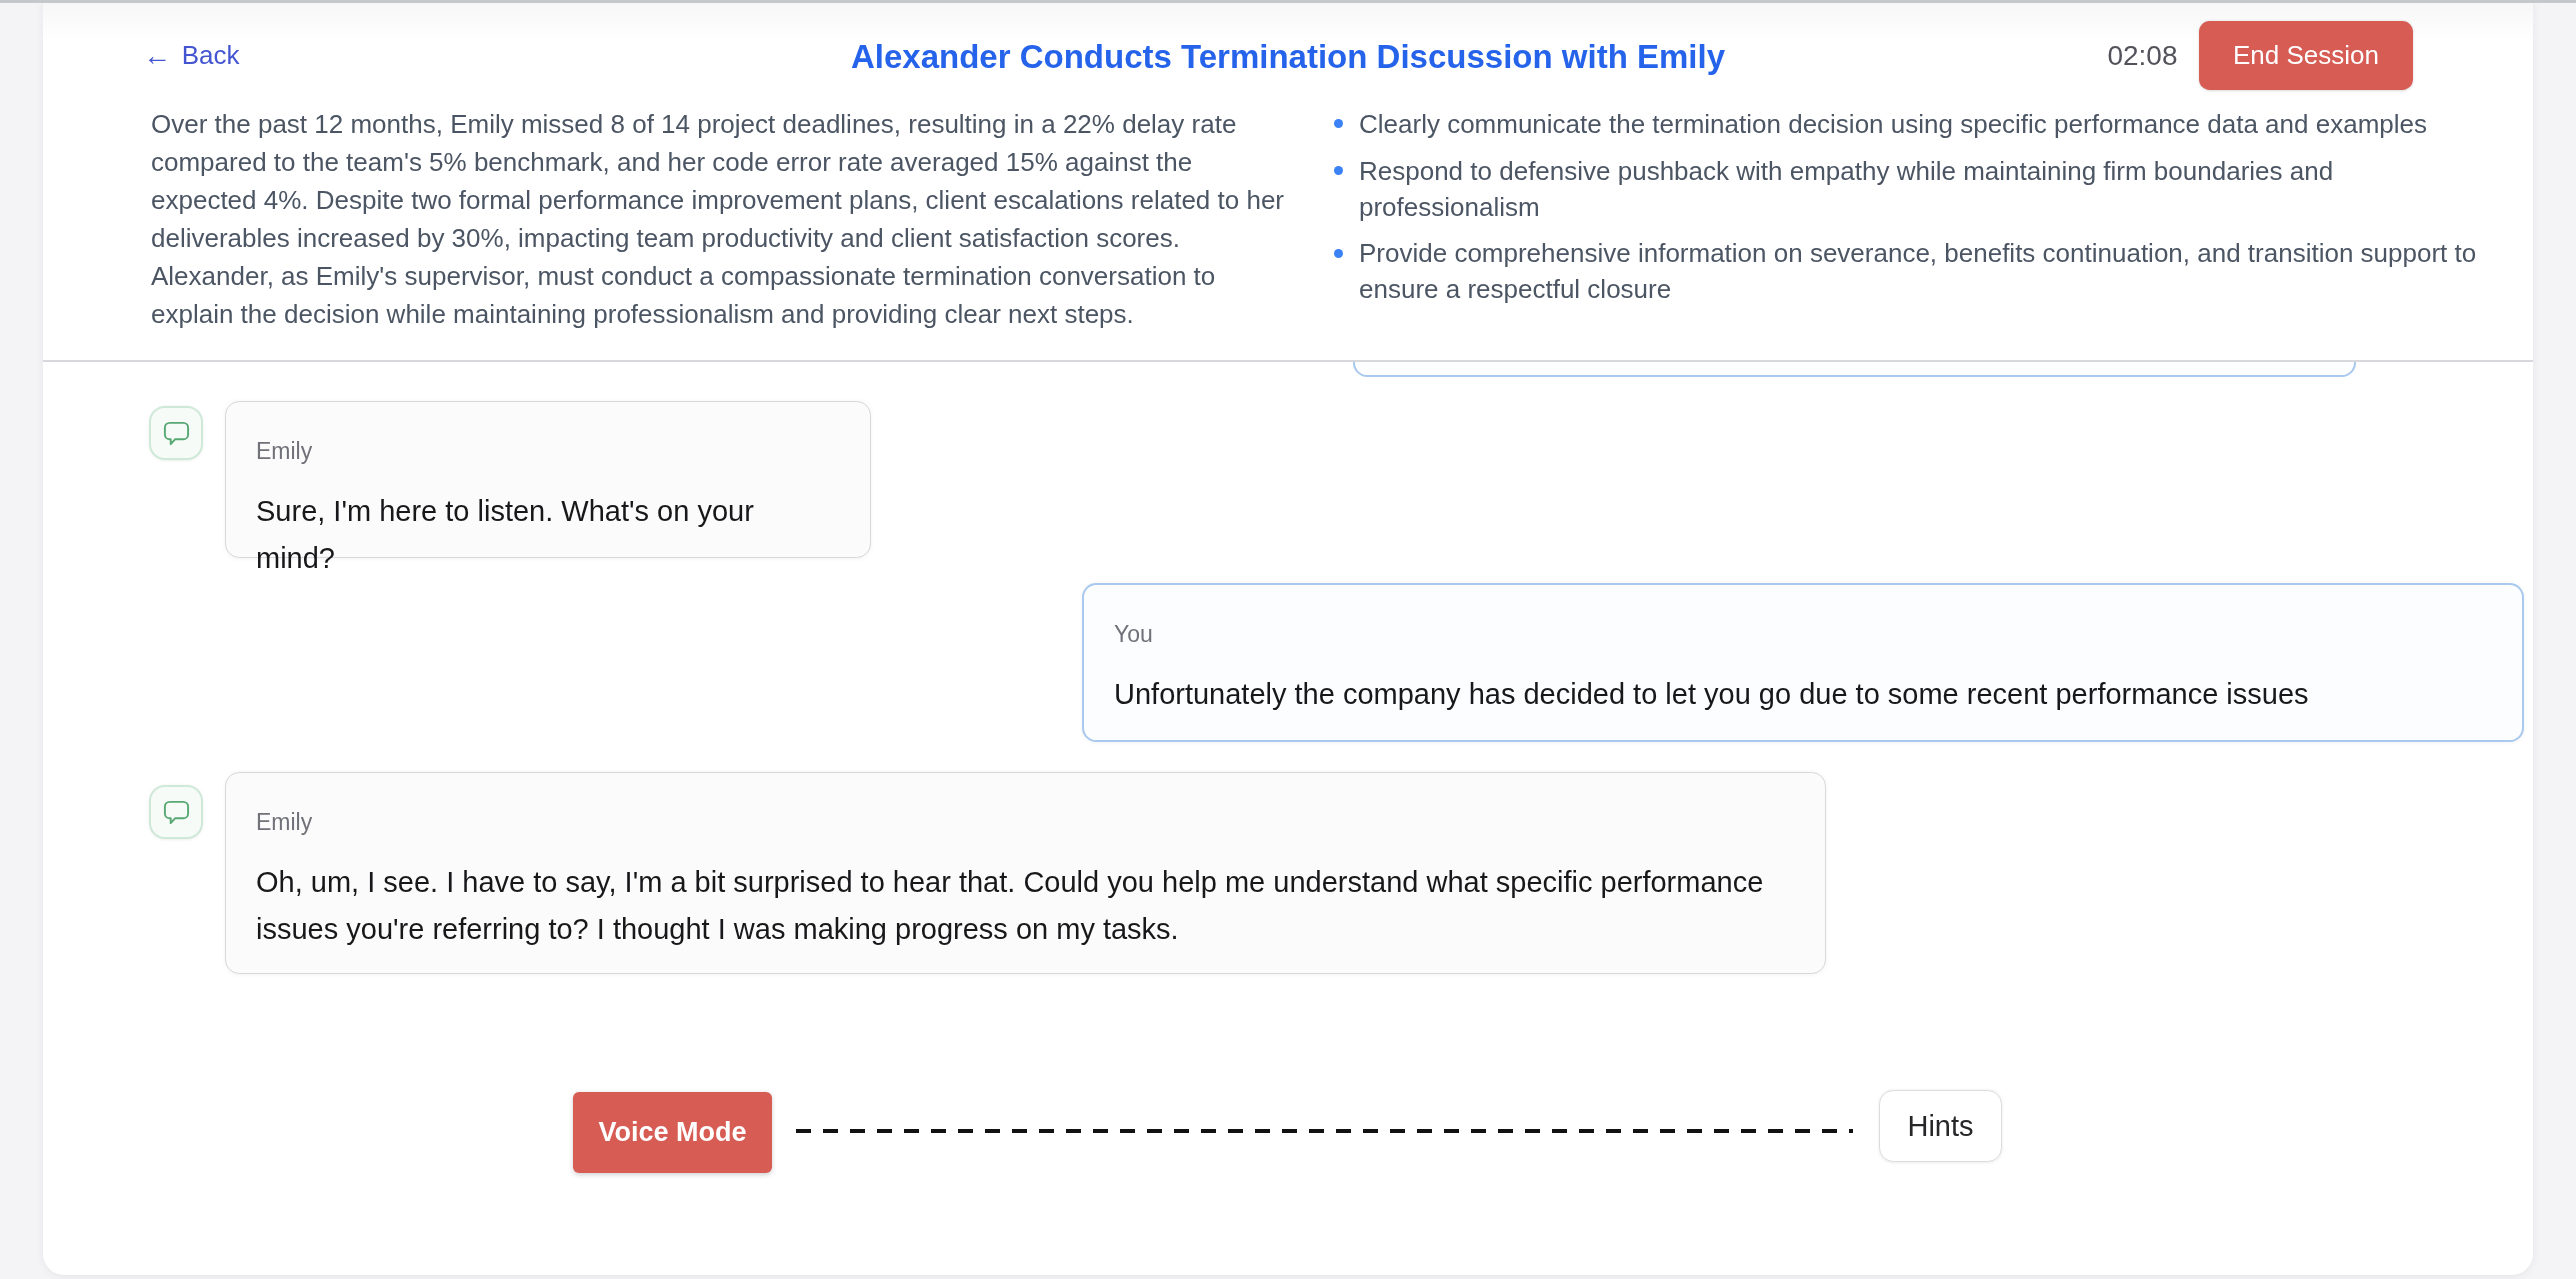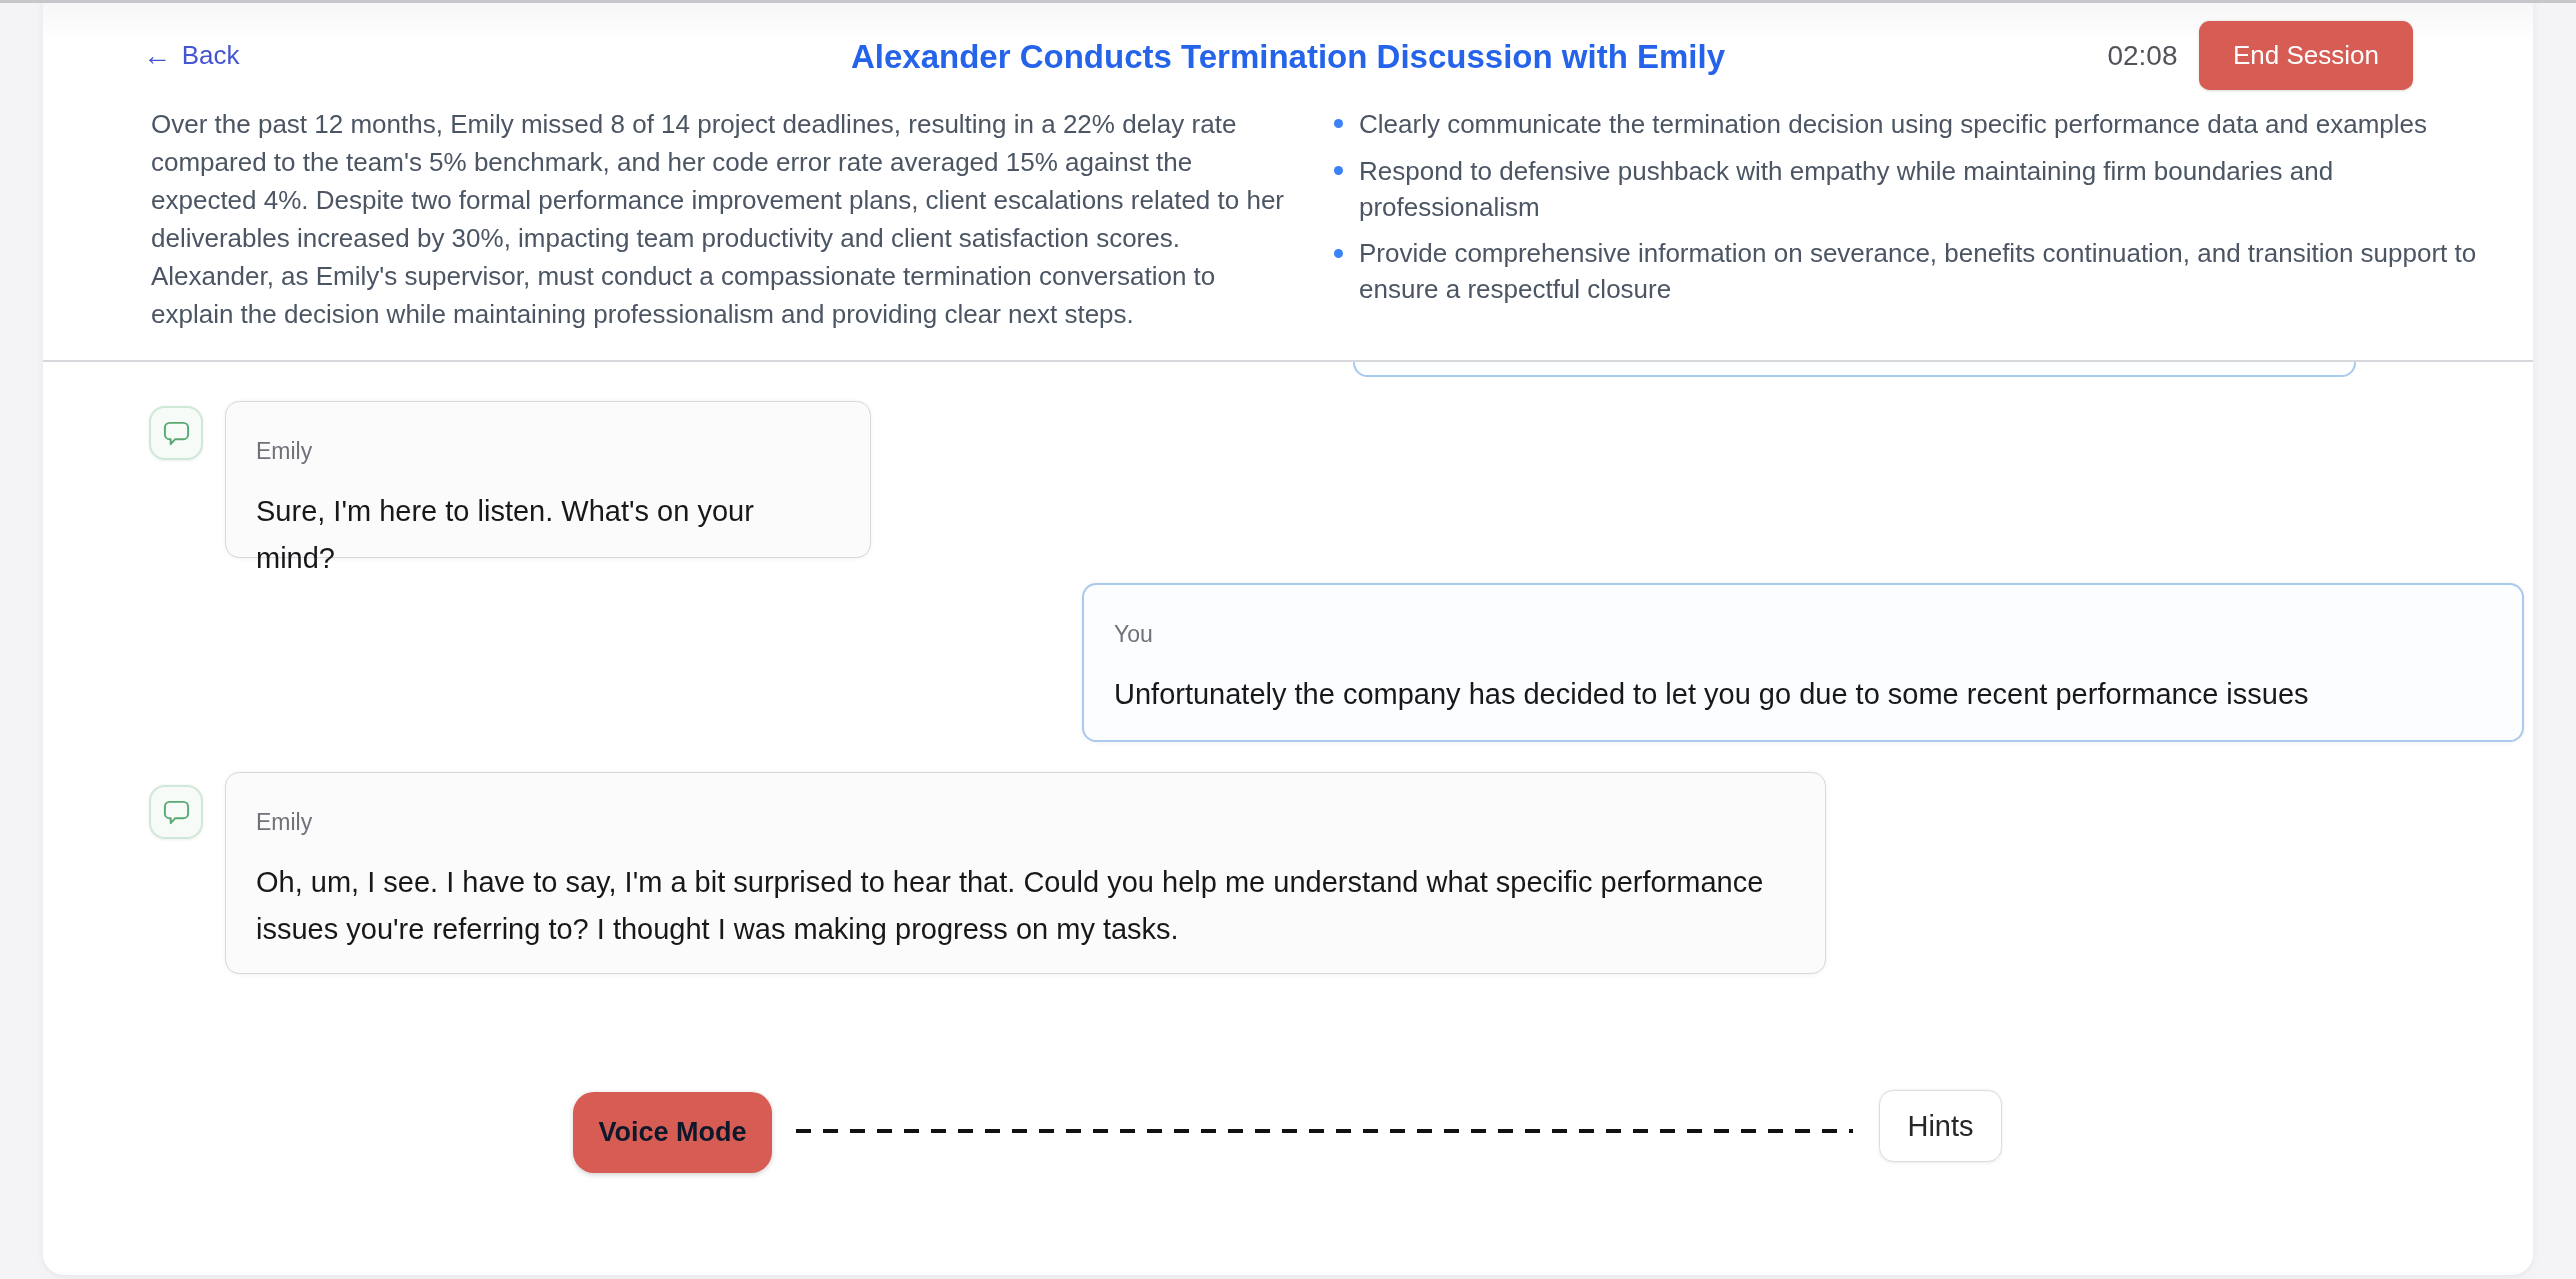--- a/index.html
+++ b/index.html
@@ -73,21 +73,21 @@
   #bubble-1{left:182px;top:401px;width:646px;height:157px;}
   #icon-1{left:106px;top:406px;}
   #bubble-2{left:1039px;top:583px;width:1442px;height:159px;}
   #person-btn{left:2332px;top:589px;width:57px;height:57px;}
   #send-btn{left:2332px;top:660px;width:57px;height:57px;}
   #bubble-3{left:182px;top:772px;width:1601px;height:202px;}
   #icon-3{left:106px;top:785px;}
   
   .voice-mode{
     position:absolute;left:530px;top:1092px;width:199px;height:81px;
-    background:#d65c54;color:#0f172a;border:none;border-radius:21px;
+    background:#d65c54;color:#ffffff;border:none;border-radius:6px;
     font-size:27px;font-weight:600;font-family:"Liberation Sans",sans-serif;
     display:flex;align-items:center;justify-content:center;cursor:pointer;
     box-shadow:0 1.8px 5.4px rgba(0,0,0,.18);z-index:4;
   }
   .dashed-line{
     position:absolute;left:753px;top:1129px;width:1057px;height:3.6px;z-index:4;
     background:repeating-linear-gradient(90deg,#111 0 15px,transparent 15px 27px);
   }
   .hints-btn{
     position:absolute;left:1836px;top:1090px;width:123px;height:72px;

